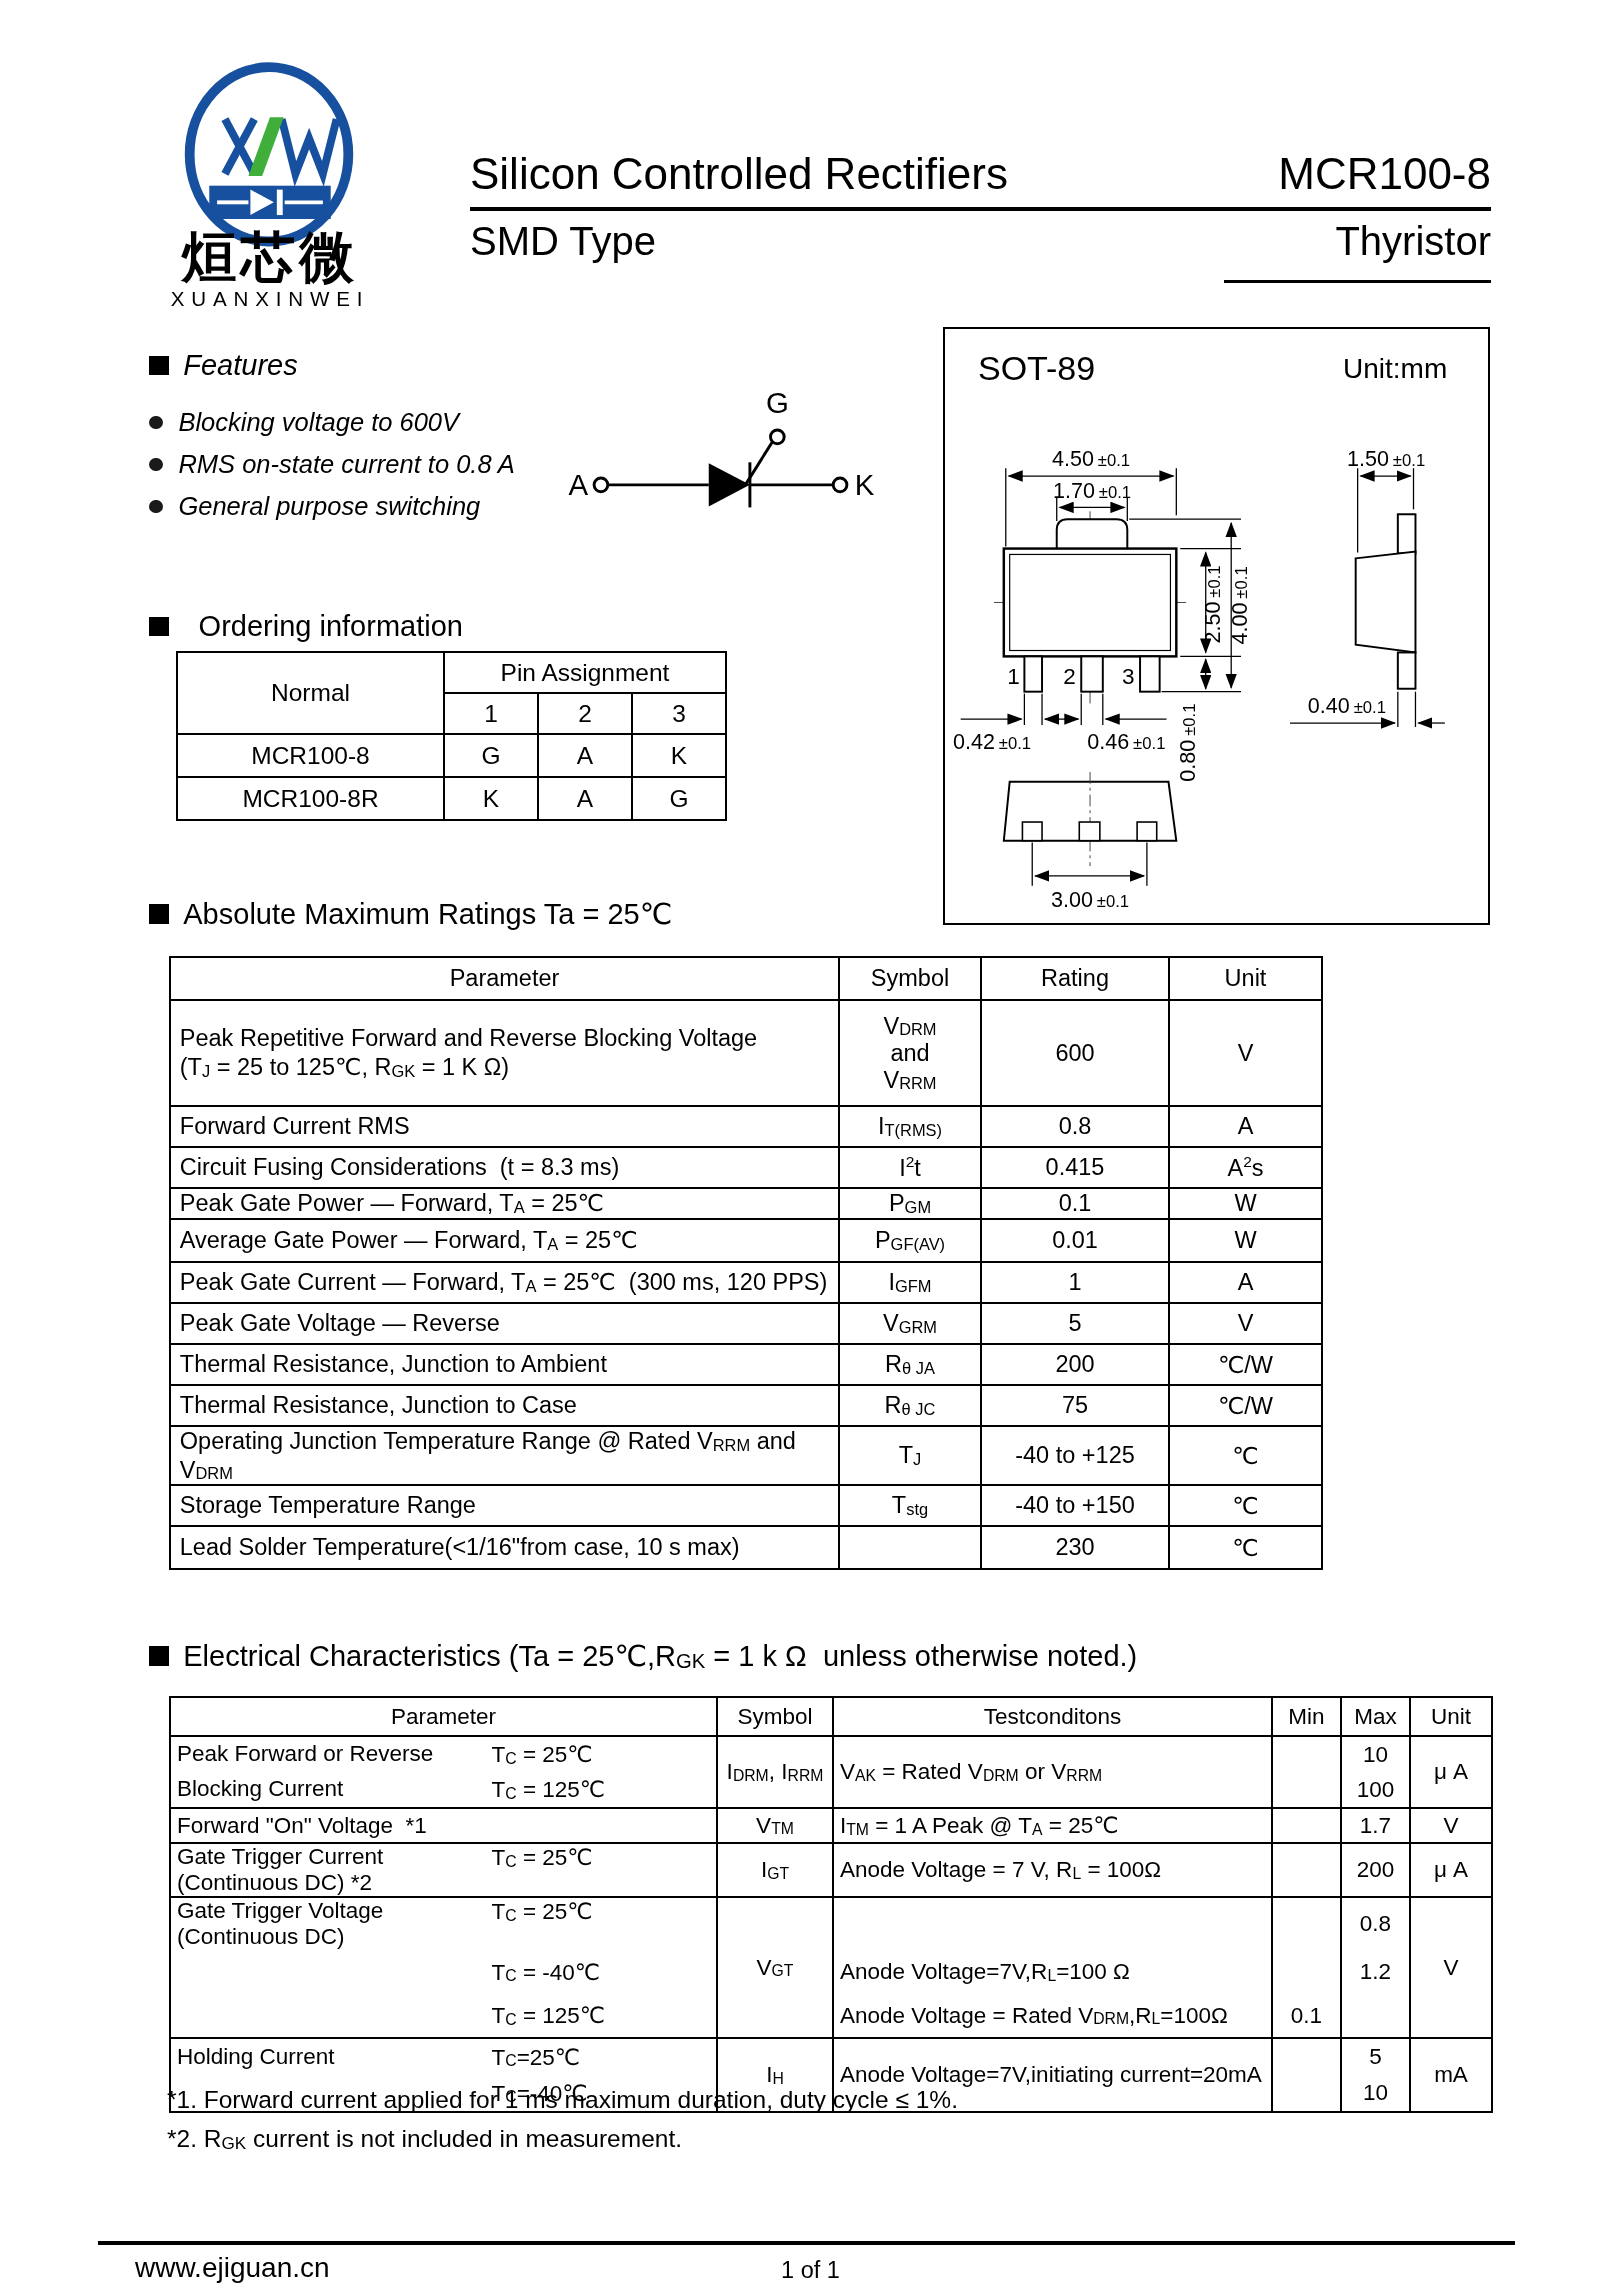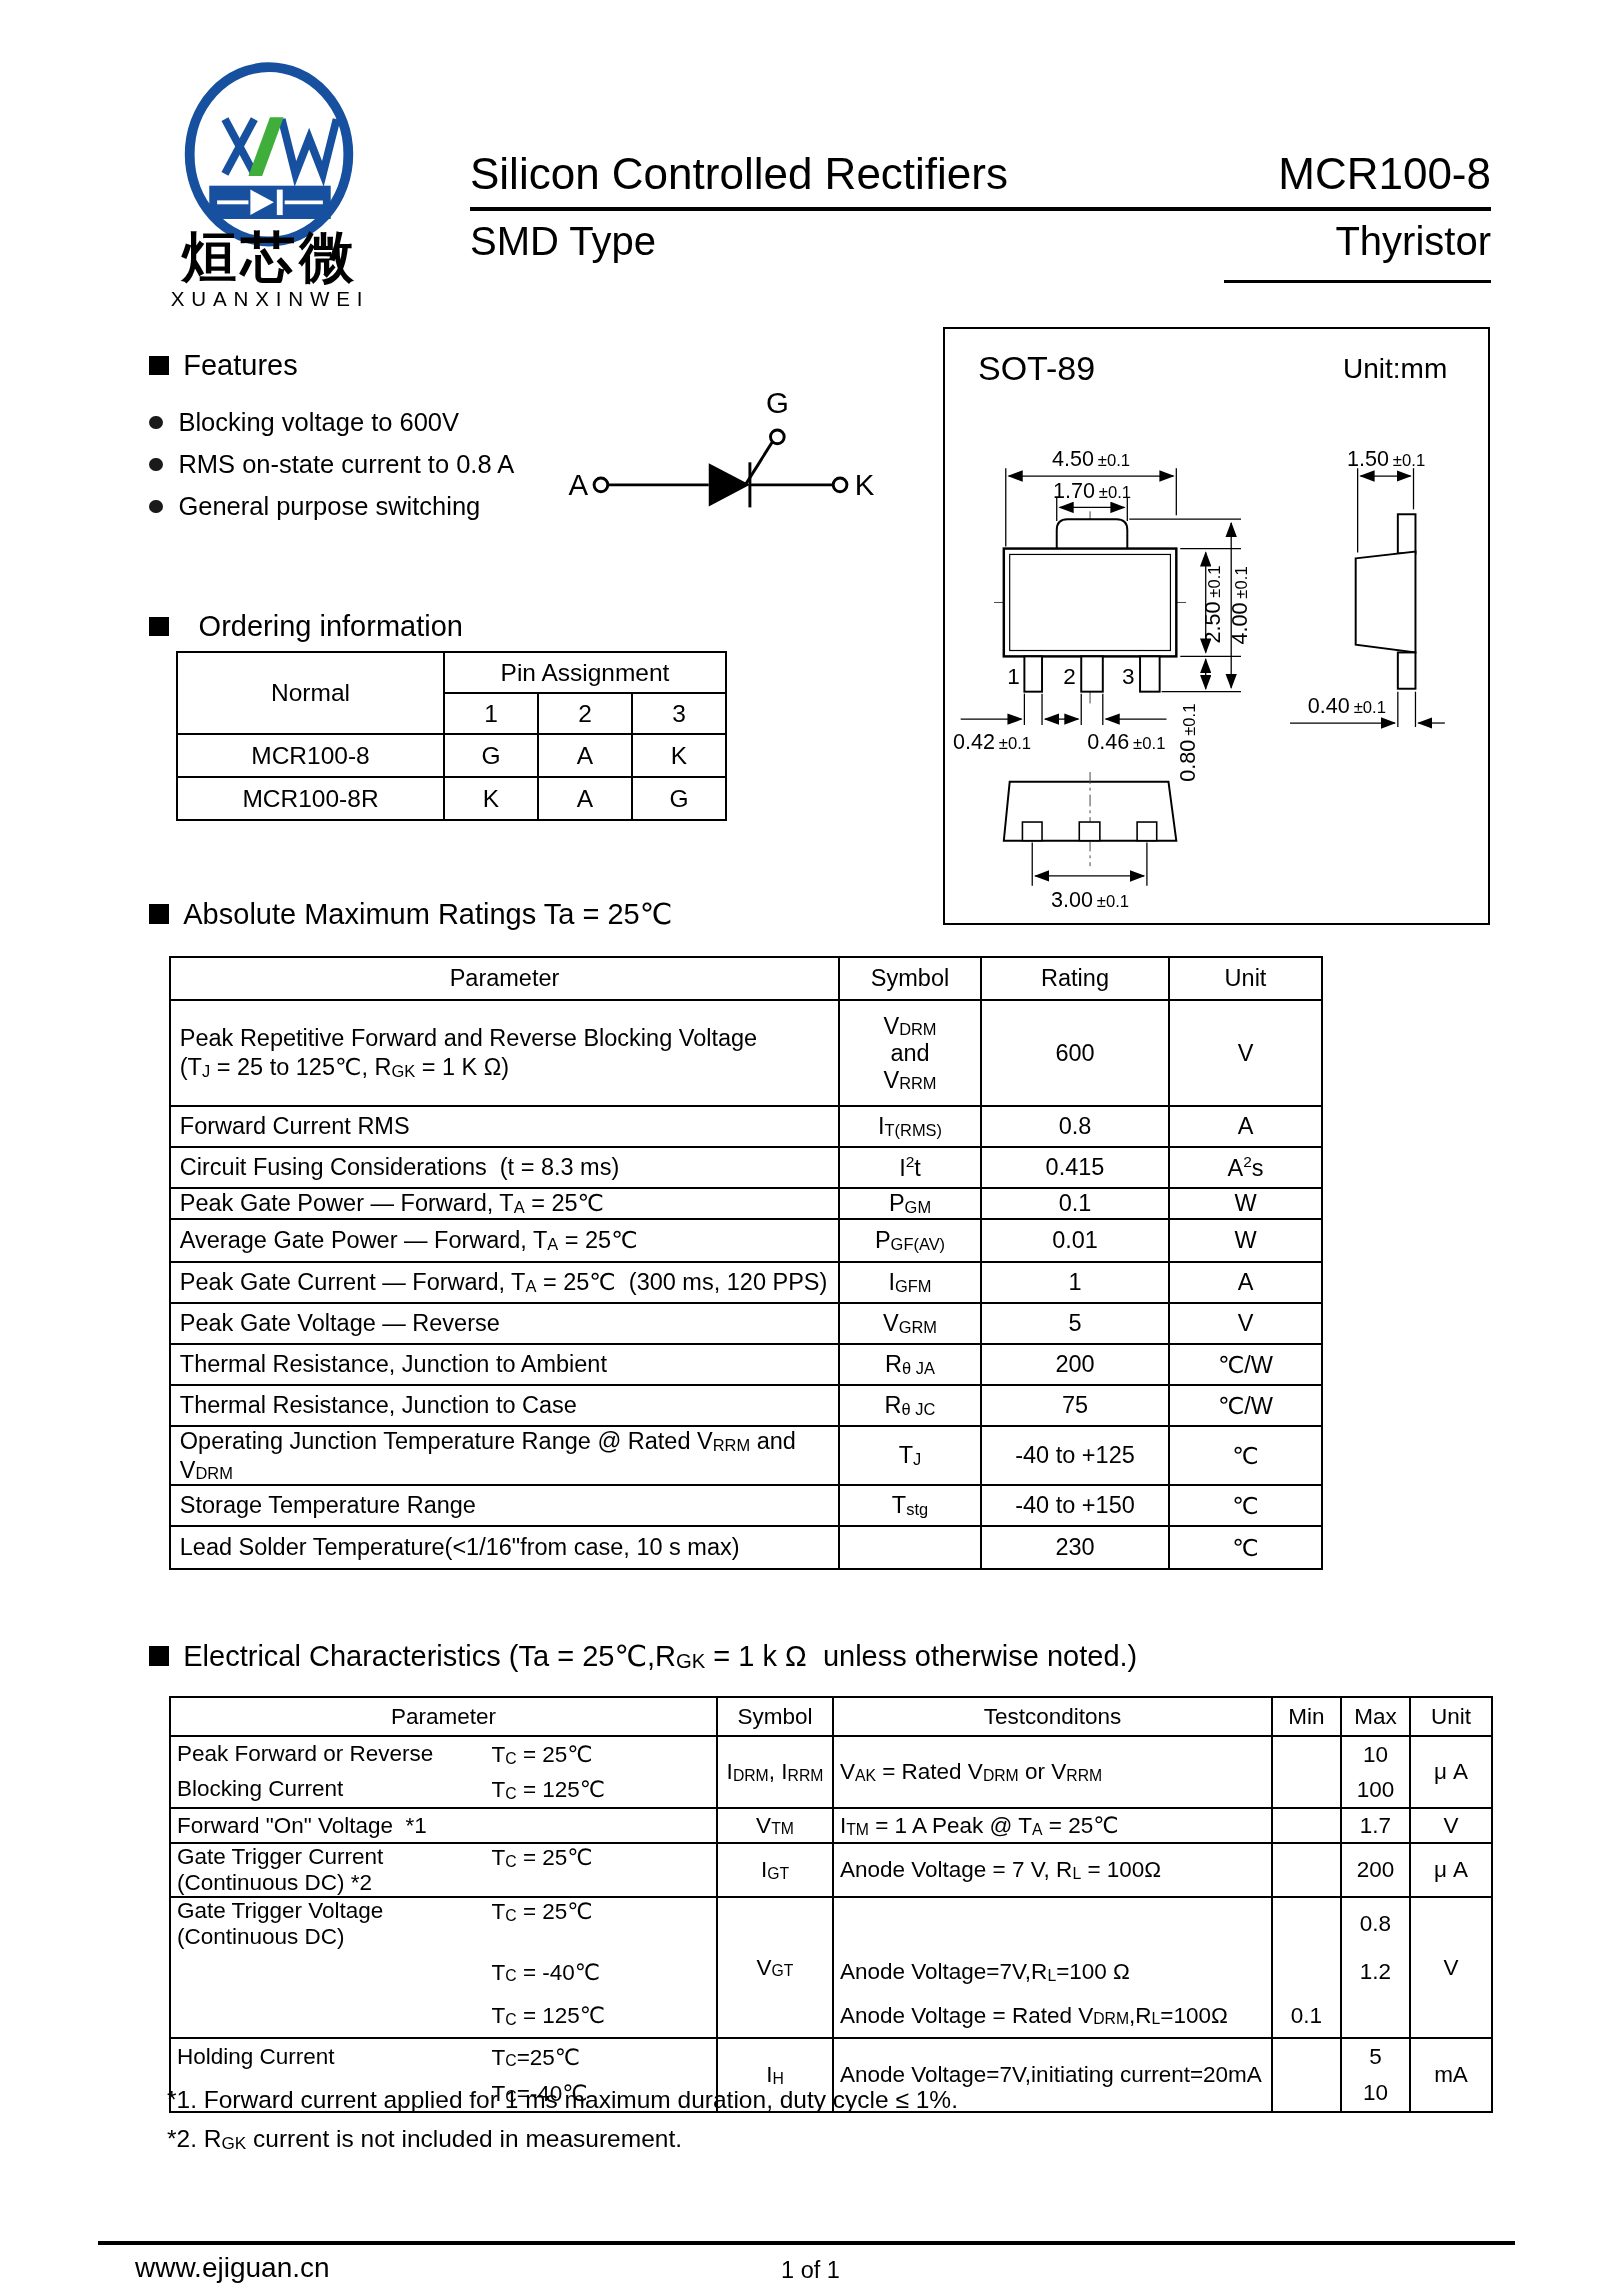--- a/index.html
+++ b/index.html
@@ -18,21 +18,21 @@
   
   .titleblock { left:470px; top:149px; width:1021px; }
   .trow { display:flex; justify-content:space-between; align-items:baseline; }
   .t1 { font-size:44px; }
   .t2 { font-size:40px; }
   .titlerule { height:3.9px; background:#000; margin-top:7.8px; }
   .tr2 { margin-top:8px; }
   .thy-underline { position:absolute; right:0; top:131px; width:267px; height:2.9px; background:#000; }
 
   
-  .features { left:149px; top:349px; width:412px; }
+  .features { left:149px; top:349px; width:412px;font-style:italic; }
   .feat-item { display:flex; align-items:center; gap:15.7px; font-size:25.5px; height:42px; }
   .dot { width:13.7px; height:13.7px; border-radius:50%; background:#1a1a1a; flex:0 0 auto; }
 
   
   .pkg { left:943px; top:327px; width:547px; height:598px; border:2px solid #000; box-sizing:border-box; }
   .pkg-name { left:33px; top:19.6px; font-size:34px; }
   .pkg-unit { left:398px; top:23.5px; font-size:28px; }
 
   
   table { border-collapse:collapse; table-layout:fixed; }

